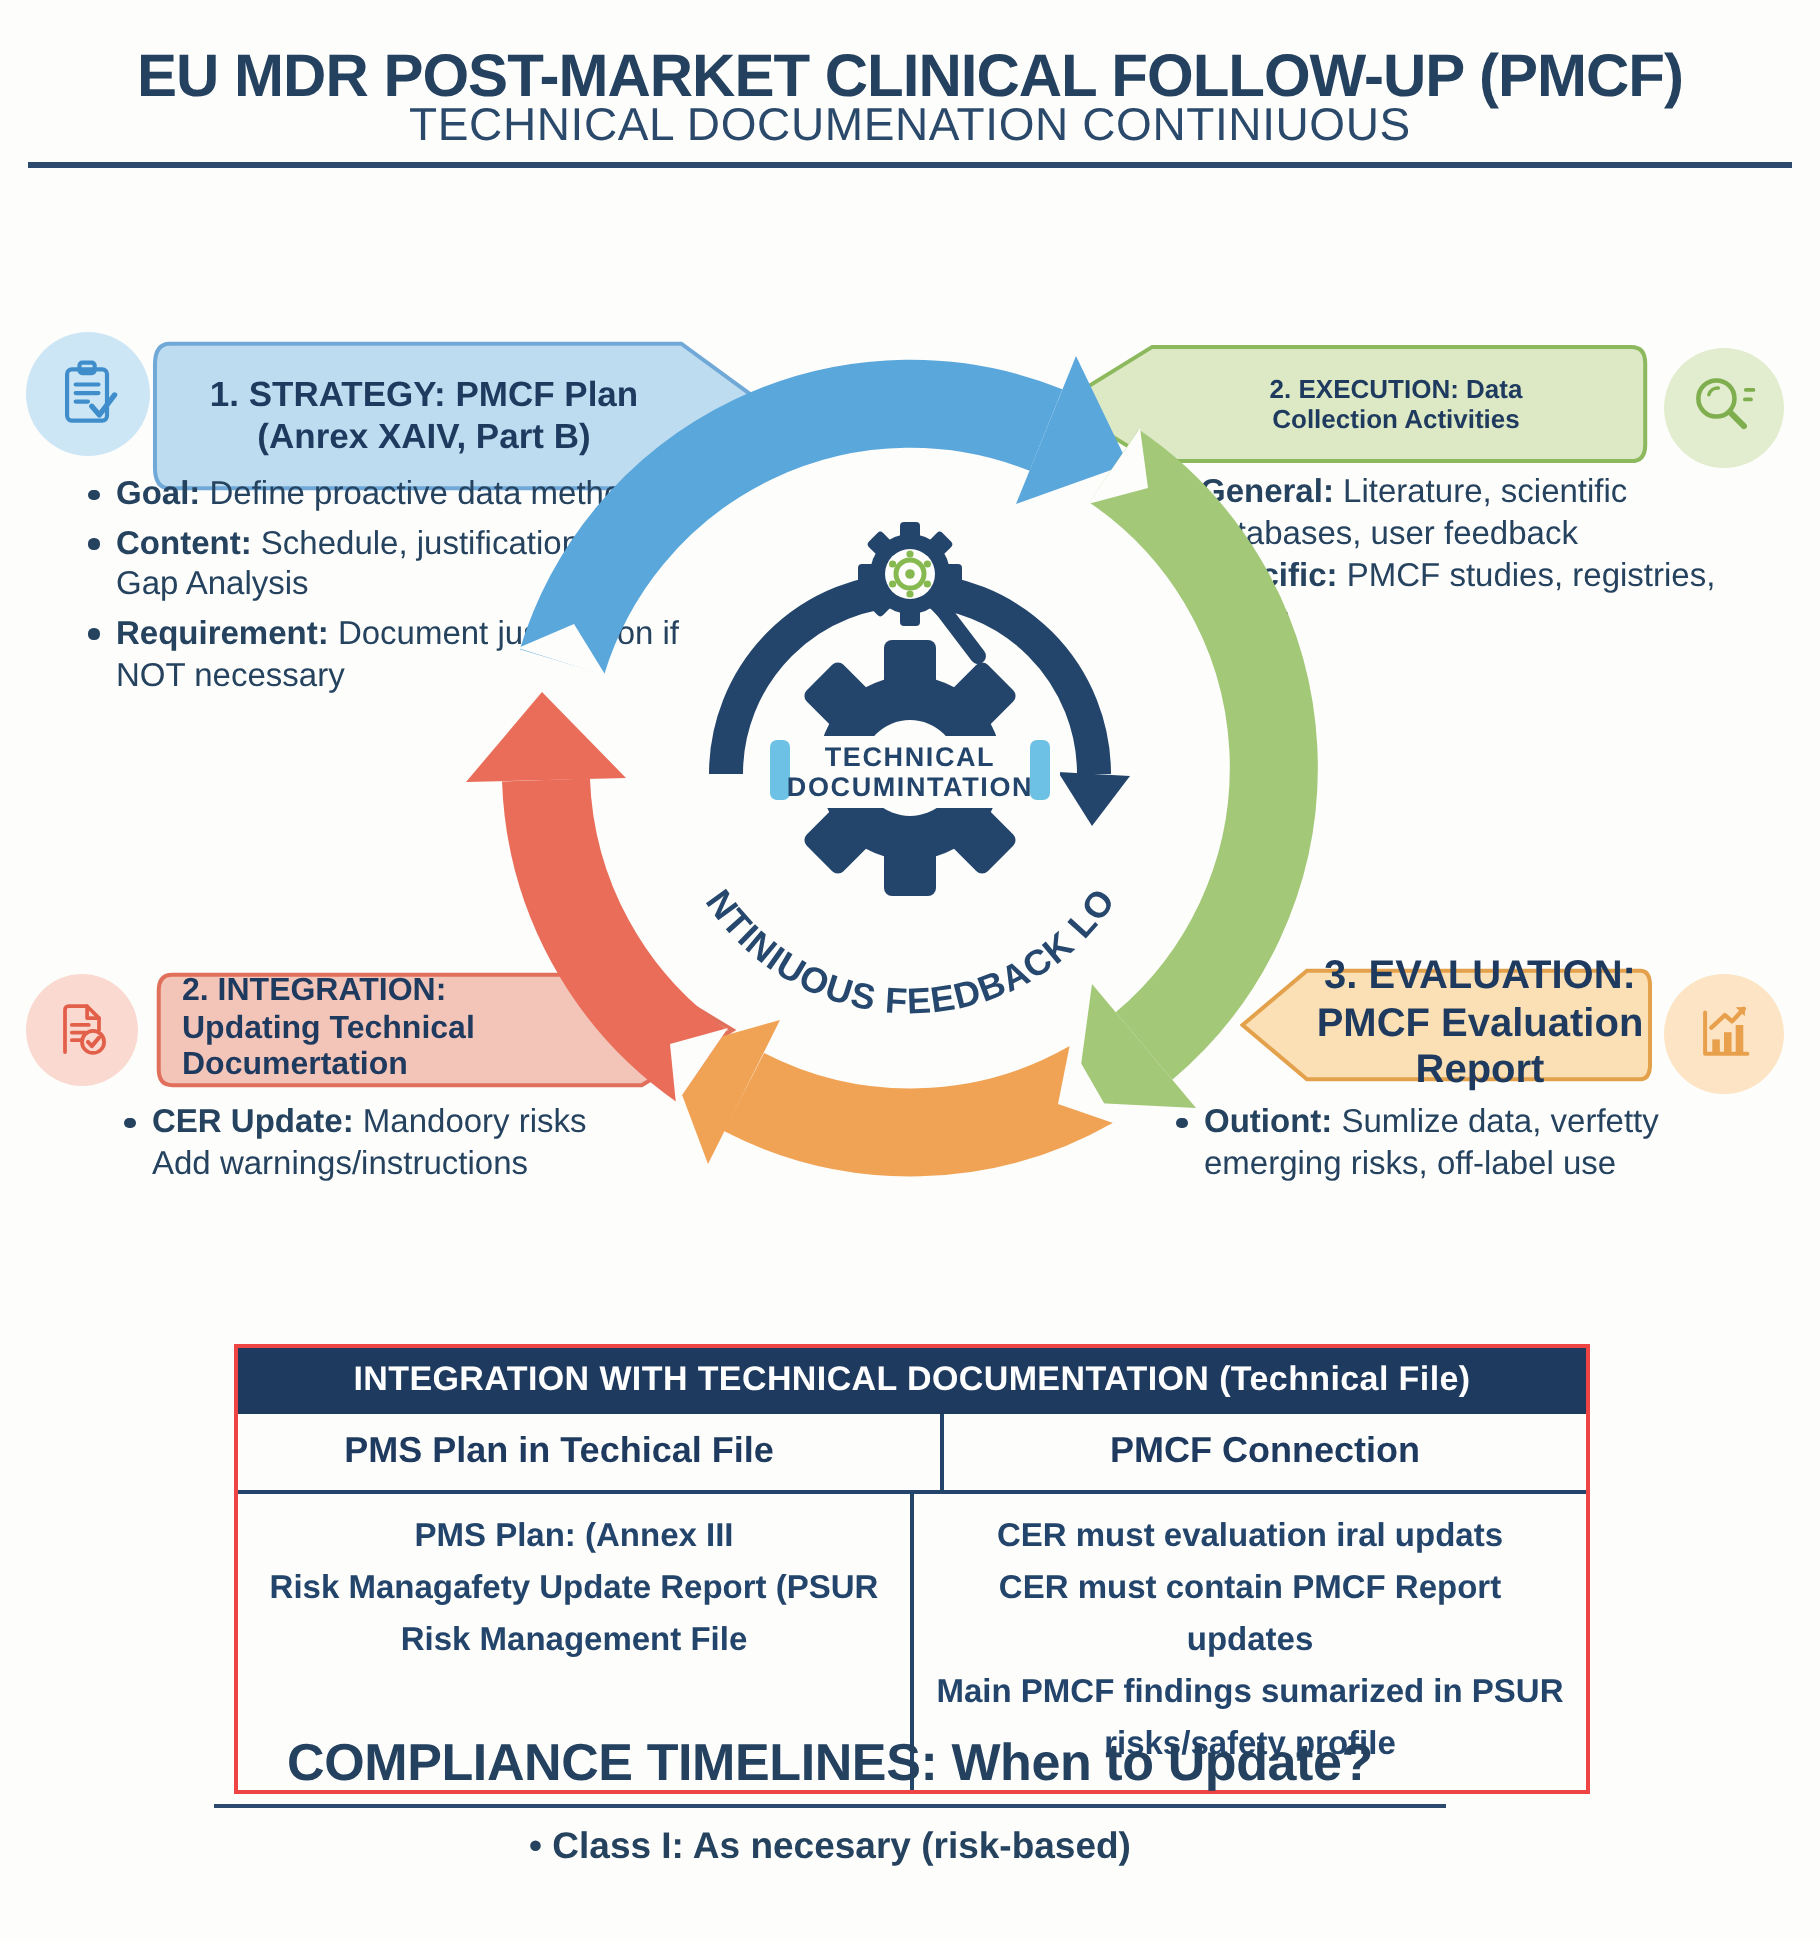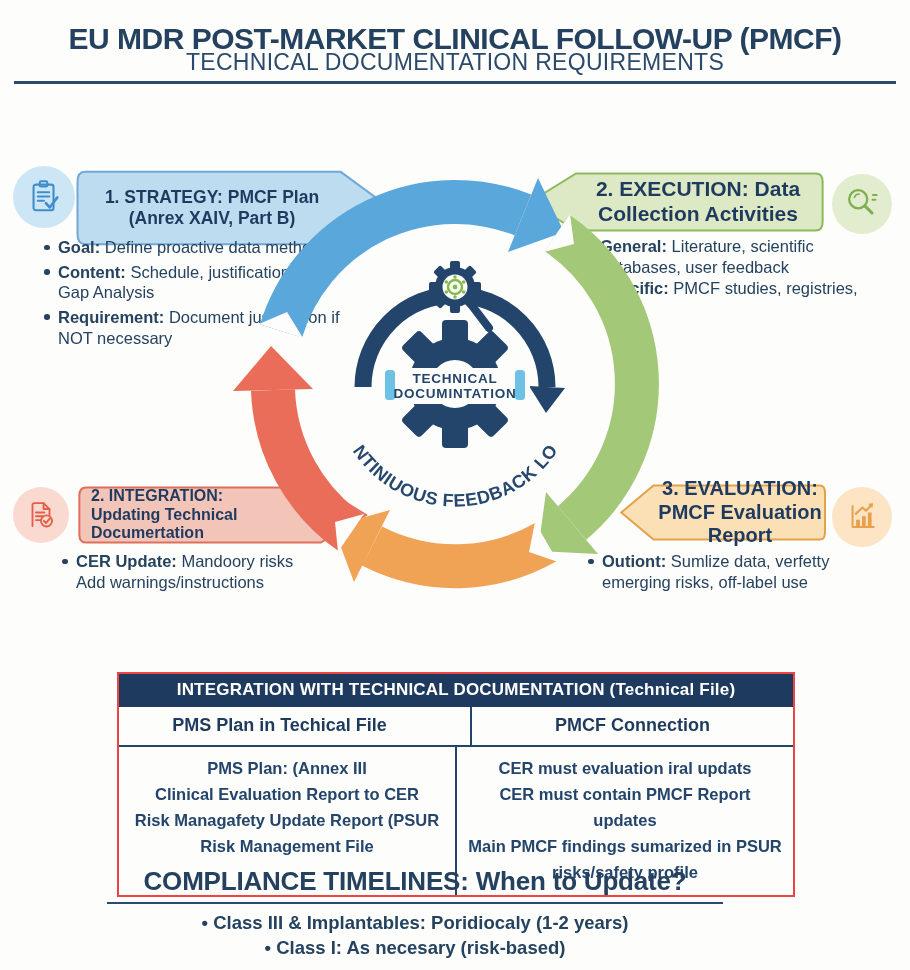--- a/index.html
+++ b/index.html
@@ -21,21 +21,21 @@
   #ic-integration{ left:13px;  top:487px; width:56px; height:56px; background:#fad9d1; }
 
   
   .hbox { position:absolute; }
   .hbox svg.bg { position:absolute; left:0; top:0; width:100%; height:100%; }
   .hbox .htext { position:relative; height:100%; display:flex; flex-direction:column;
                  justify-content:center; text-align:center; font-weight:700; line-height:1.18; }
   #hb-strategy   { left:76px;  top:170px; width:316px; height:76px; }
   #hb-strategy .htext { font-size:17.5px; padding-right:44px; }
   #hb-execution  { left:528px; top:172px; width:296px; height:60px; }
-  #hb-execution .htext { font-size:21px; padding-left:44px;align-items:center; }
+  #hb-execution .htext { font-size:13px; padding-left:44px;align-items:center; }
   #hb-evaluation { left:620px; top:484px; width:206px; height:57px; }
   #hb-evaluation .htext { font-size:20px; padding-left:34px; }
   #hb-integration{ left:78px;  top:486px; width:290px; height:58px; }
   #hb-integration .htext { font-size:16px; text-align:left; padding-left:13px; padding-right:42px; }
 
   
   .blist { position:absolute; list-style:none; font-size:16.5px; line-height:1.25; color:#25425f; }
   .blist li { position:relative; padding-left:16px; margin-bottom:4px; }
   .blist li::before { content:""; position:absolute; left:2px; top:7.5px;
                       width:5.5px; height:5.5px; border-radius:50%; background:#25425f; }
@@ -67,21 +67,21 @@
   .comp-rule { width:616px; height:2px; background:#2c4a6e; margin:5px auto 7px; }
   .comp-bullet { text-align:center; font-size:18.5px; font-weight:600; color:#25425f; line-height:1.25; margin:2px 0; }
   .comp-bullet::before { content:"•  "; }
 </style>
 </head>
 <body>
 
 <div class="stage">
 
   <div class="title">EU MDR POST-MARKET CLINICAL FOLLOW-UP (PMCF)</div>
-  <div class="subtitle">TECHNICAL DOCUMENTATION REQUIREMENTS</div>
+  <div class="subtitle">TECHNICAL DOCUMENATION CONTINIUOUS</div>
   <div class="top-rule"></div>
 
   <div class="icon-circle" id="ic-strategy">
     <svg width="38" height="38" viewBox="0 0 40 40" fill="none" stroke="#3f8ecb" stroke-width="2.2" stroke-linecap="round" stroke-linejoin="round">
       <rect x="9" y="7" width="21" height="27" rx="2.5"></rect>
       <rect x="15.5" y="3.5" width="8" height="5.5" rx="1.5"></rect>
       <path d="M13.5 15 H25.5 M13.5 19.5 H25.5 M13.5 24 H20"></path>
       <path d="M22 26.5 L26 31 L34 20.5" stroke-width="2.8"></path>
     </svg>
   </div>
@@ -253,32 +253,30 @@
 
   <div class="tbl">
     <div class="tbl-title">INTEGRATION WITH TECHNICAL DOCUMENTATION (Technical File)</div>
     <div class="tbl-cols">
       <div class="tbl-col-h">PMS Plan in Techical File</div>
       <div class="tbl-col-h">PMCF Connection</div>
     </div>
     <div class="tbl-body">
       <div class="tbl-cell">
         <div class="tbl-line">PMS Plan: (Annex III</div>
-        <div class="tbl-line">Clinical Evaluation Report to CER</div>
         <div class="tbl-line">Risk Managafety Update Report (PSUR</div>
         <div class="tbl-line">Risk Management File</div>
       </div>
       <div class="tbl-cell">
         <div class="tbl-line">CER must evaluation iral updats</div>
         <div class="tbl-line">CER must contain PMCF Report updates</div>
         <div class="tbl-line">Main PMCF findings sumarized in PSUR risks/safety profile</div>
       </div>
     </div>
   </div>
 
   <div class="comp">
     <div class="comp-title">COMPLIANCE TIMELINES: When to Update?</div>
     <div class="comp-rule"></div>
-    <div class="comp-bullet">Class III &amp; Implantables: Poridiocaly (1-2 years)</div>
     <div class="comp-bullet">Class I: As necesary (risk-based)</div>
   </div>
 
 </div>
 
 </body></html>

